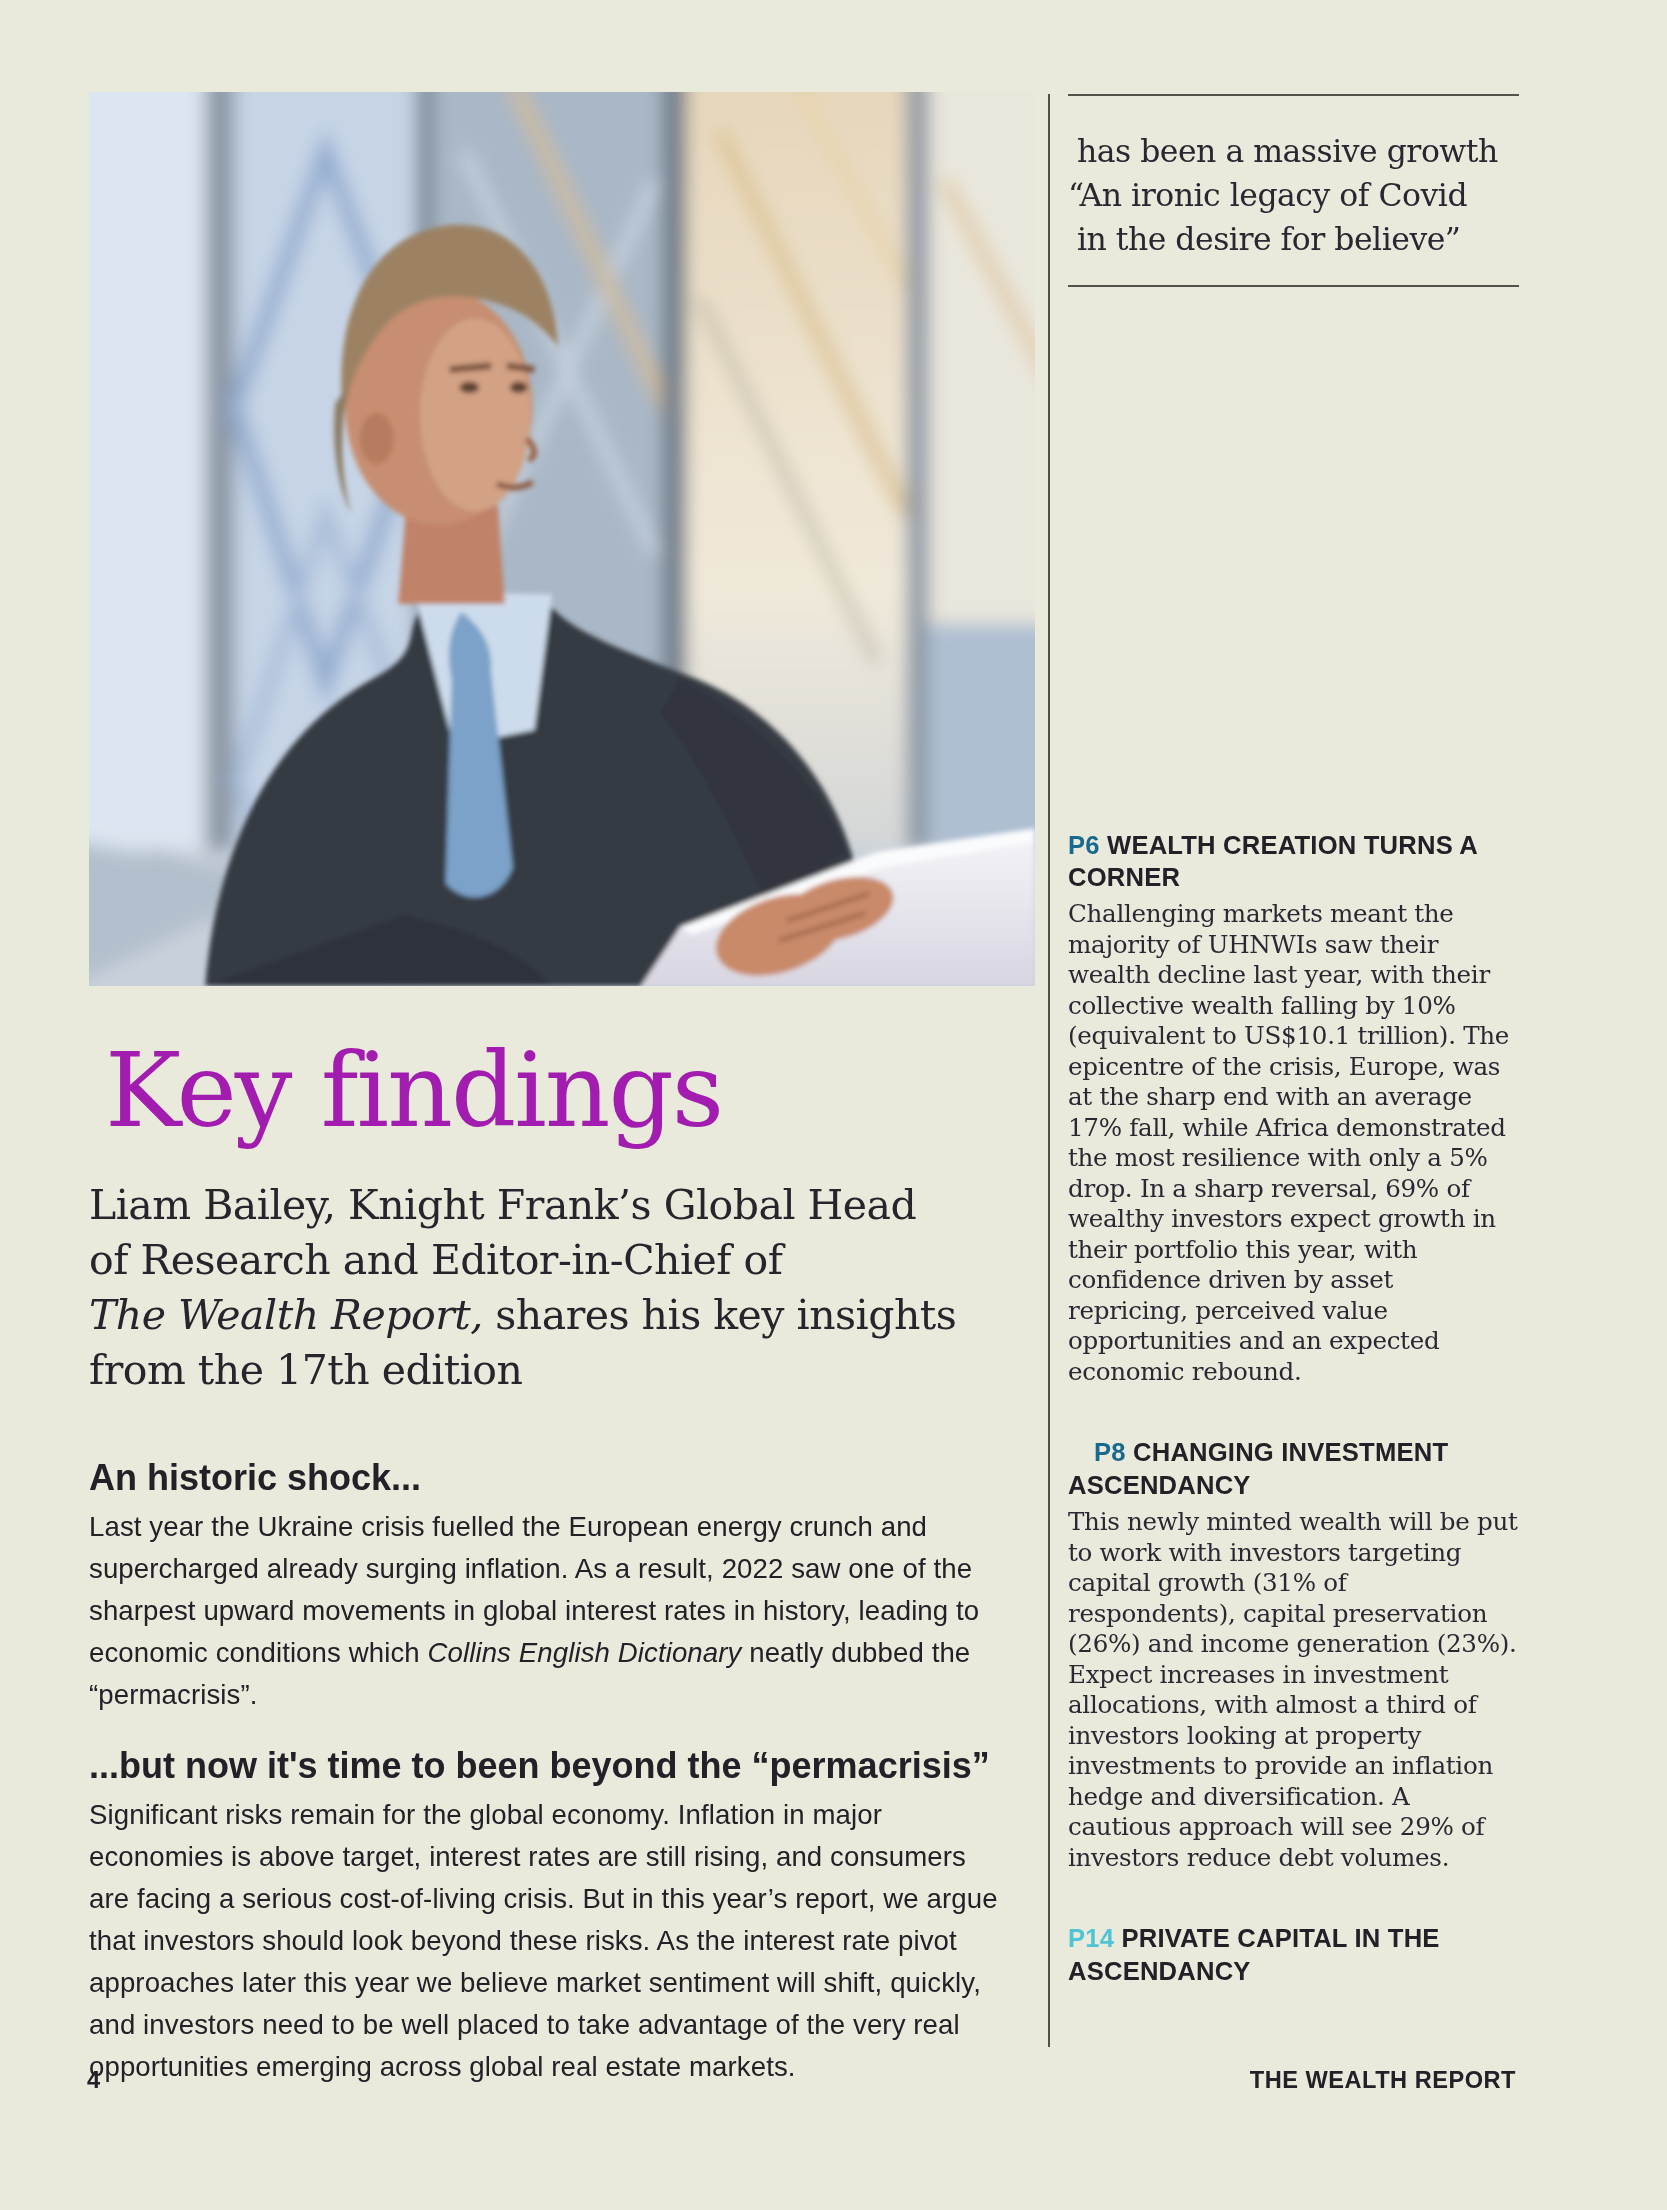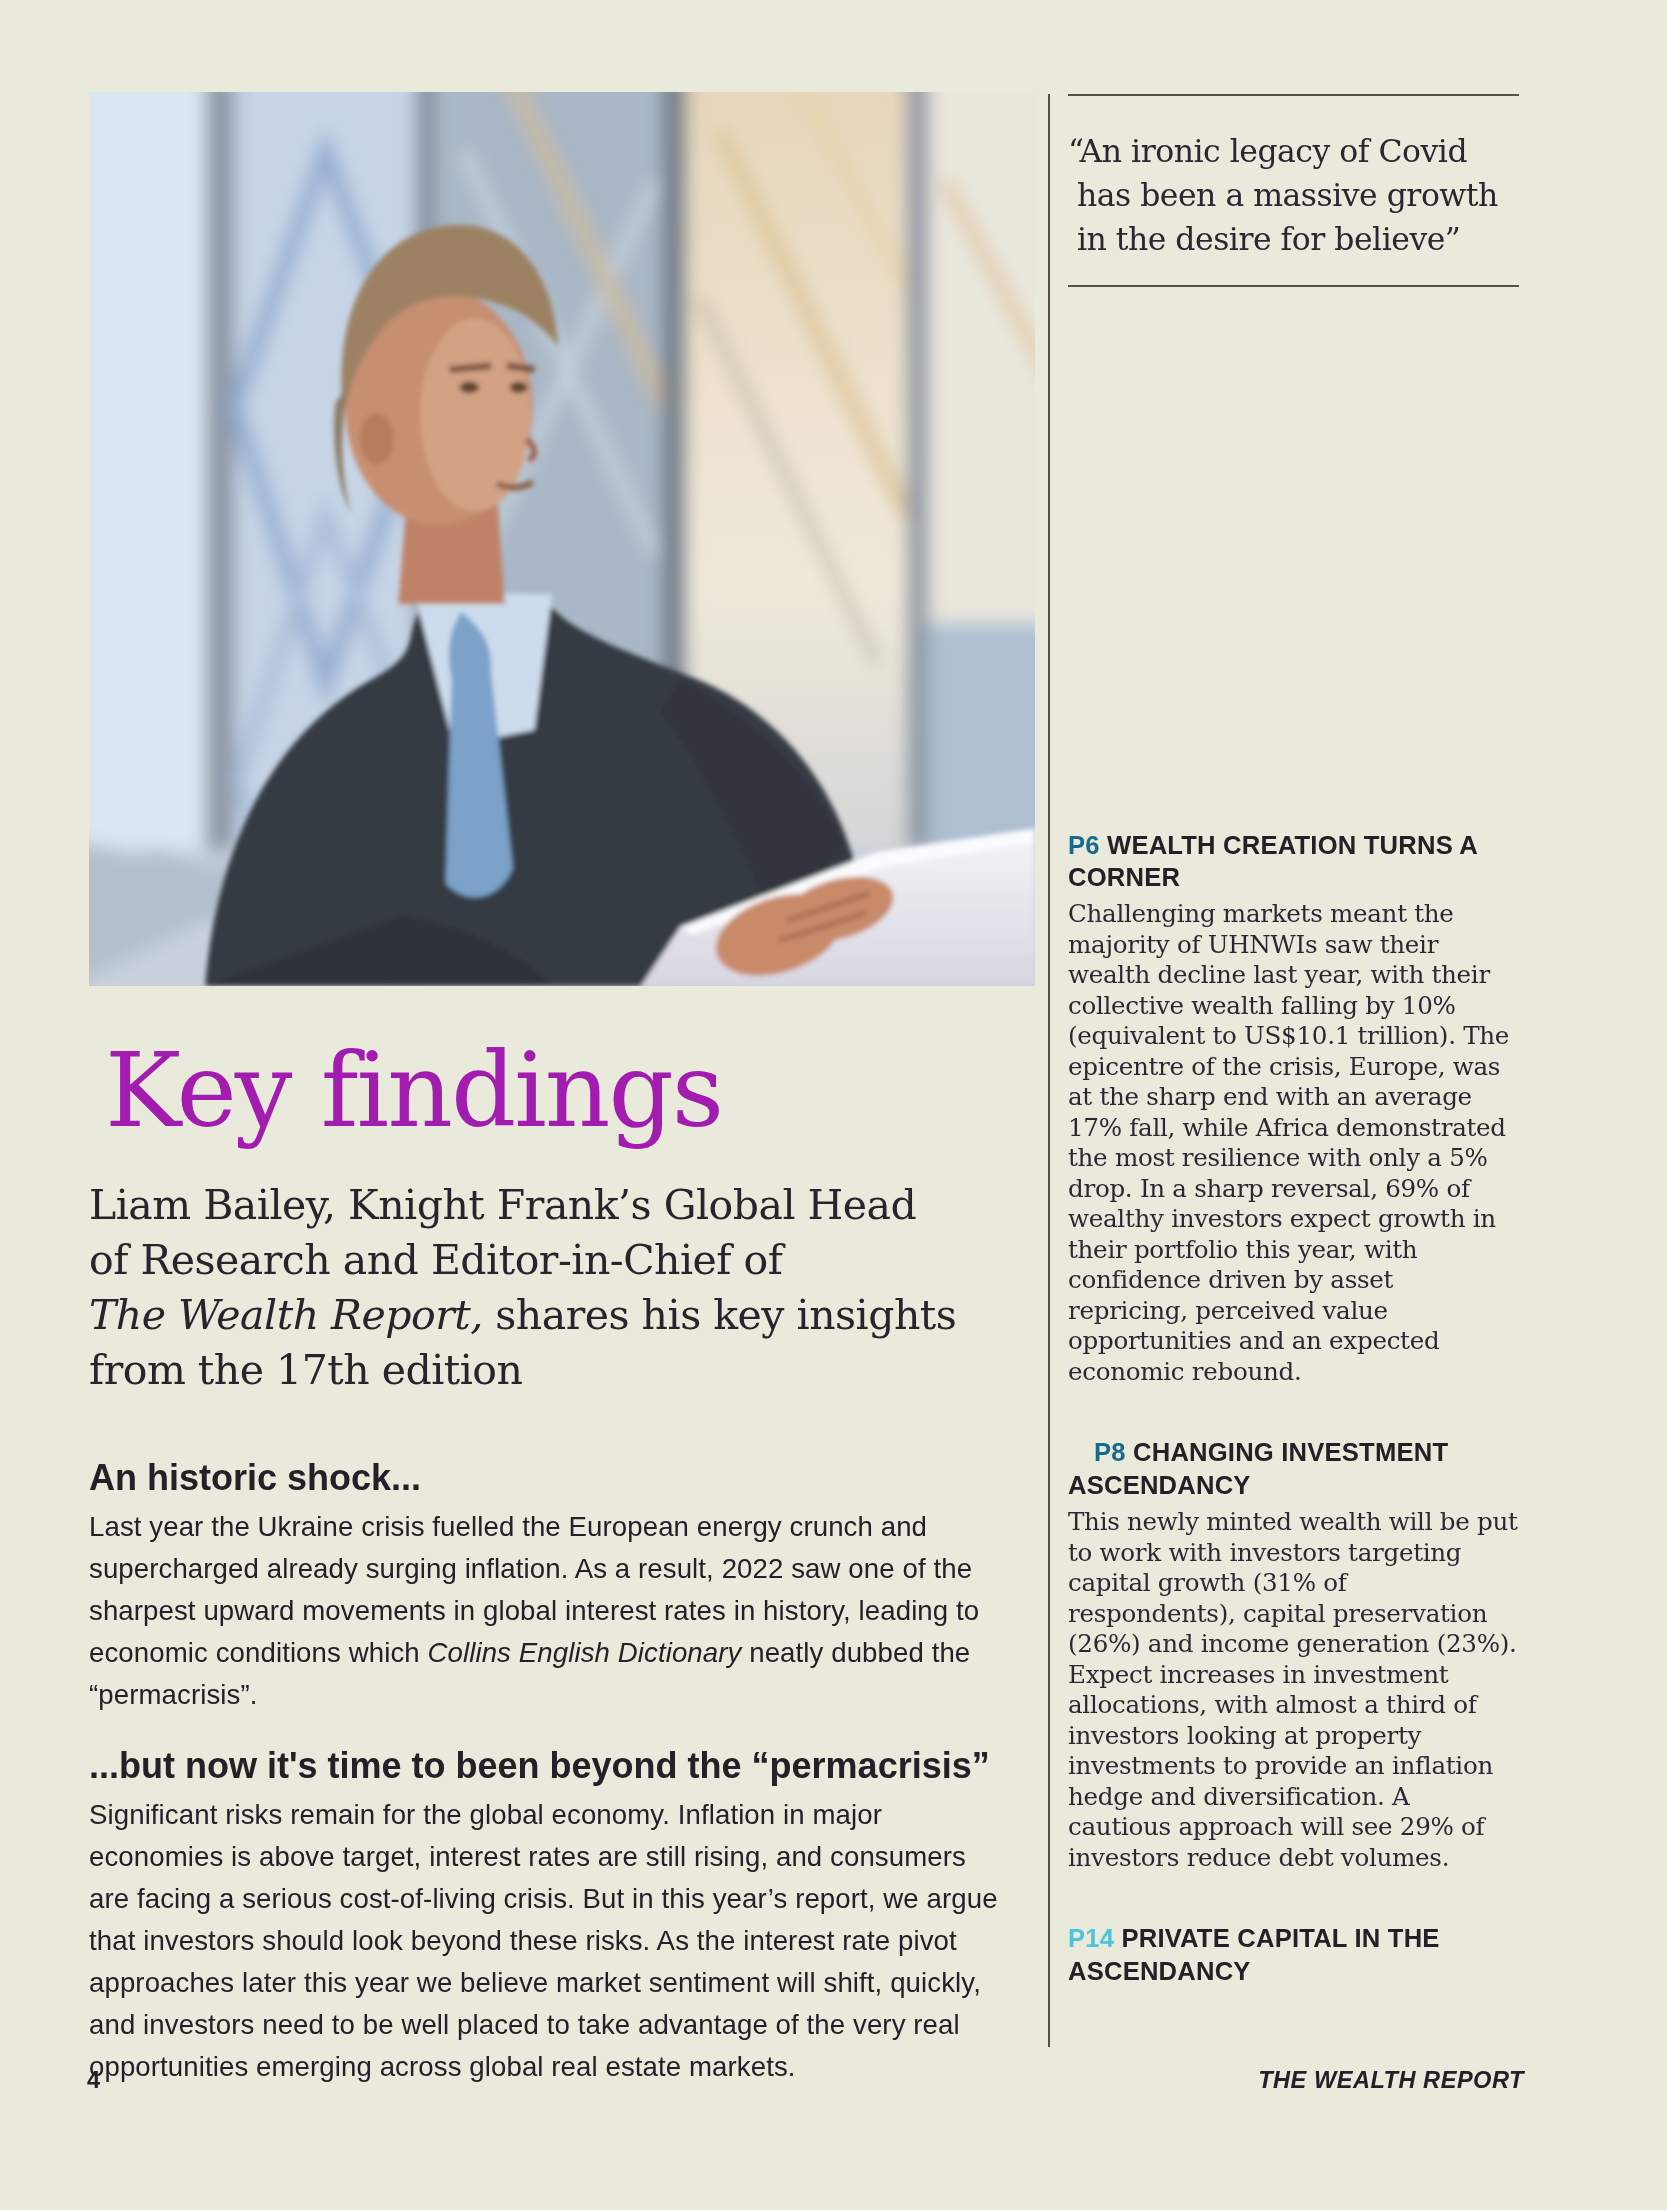--- a/index.html
+++ b/index.html
@@ -47,22 +47,22 @@
     margin:0;font-size:25.6px;line-height:32.5px;font-weight:bold;color:#232027;letter-spacing:0.2px;
   }
   .pnum{font-weight:bold;}
   .rbody{
     margin:5.9px 0 0 0;font-family:"DejaVu Serif",serif;
     font-size:24.6px;line-height:30.5px;color:#2b2833;letter-spacing:-0.3px;
   }
   
   .footer-num{position:absolute;left:87px;top:2067px;font-size:23.6px;font-weight:bold;color:#232027;}
   .footer-brand{
-    position:absolute;right:144px;top:2067px;font-size:23.6px;font-weight:bold;
-    letter-spacing:0.5px;color:#232027;font-style:italic;
+    position:absolute;right:152px;top:2067px;font-size:23.6px;font-weight:bold;
+    letter-spacing:0.5px;color:#232027;
   }
 </style>
 </head>
 <body>
 
 <div class="page">
 
   <div class="photo">
     <svg viewBox="0 0 960 908" preserveAspectRatio="none">
       <defs>
@@ -147,22 +147,22 @@
     <h3 class="lhead">An historic shock...</h3>
     <p class="lbody"><span>Last year the Ukraine crisis fuelled the European energy crunch and supercharged already surging inflation. As a result, 2022 saw one of the sharpest upward movements in global interest rates in history, leading to economic conditions which </span><em>Collins English Dictionary</em><span> neatly dubbed the “permacrisis”.</span></p>
 
     <h3 class="lhead second">...but now it's time to been beyond the “permacrisis”</h3>
     <p class="lbody">Significant risks remain for the global economy. Inflation in major economies is above target, interest rates are still rising, and consumers are facing a serious cost-of-living crisis. But in this year’s report, we argue that investors should look beyond these risks. As the interest rate pivot approaches later this year we believe market sentiment will shift, quickly, and investors need to be well placed to take advantage of the very real opportunities emerging across global real estate markets.</p>
   </div>
 
   <div class="rightcol">
     <div class="rule"></div>
     <div class="quote">
+      <span class="ql ql-ind">has been a massive growth</span>
       <span class="ql">“An ironic legacy of Covid</span>
-      <span class="ql ql-ind">has been a massive growth</span>
       <span class="ql ql-ind">in the desire for believe”</span>
     </div>
     <div class="rule quote-rule"></div>
 
     <div class="rsection first">
       <h4 class="rhead"><span class="pnum" style="color: rgb(23, 105, 143);">P6</span><span> WEALTH CREATION TURNS A CORNER</span></h4>
       <p class="rbody">Challenging markets meant the majority of UHNWIs saw their wealth decline last year, with their collective wealth falling by 10% (equivalent to US$10.1 trillion). The epicentre of the crisis, Europe, was at the sharp end with an average 17% fall, while Africa demonstrated the most resilience with only a 5% drop. In a sharp reversal, 69% of wealthy investors expect growth in their portfolio this year, with confidence driven by asset repricing, perceived value opportunities and an expected economic rebound.</p>
     </div>
 
     <div class="rsection">

